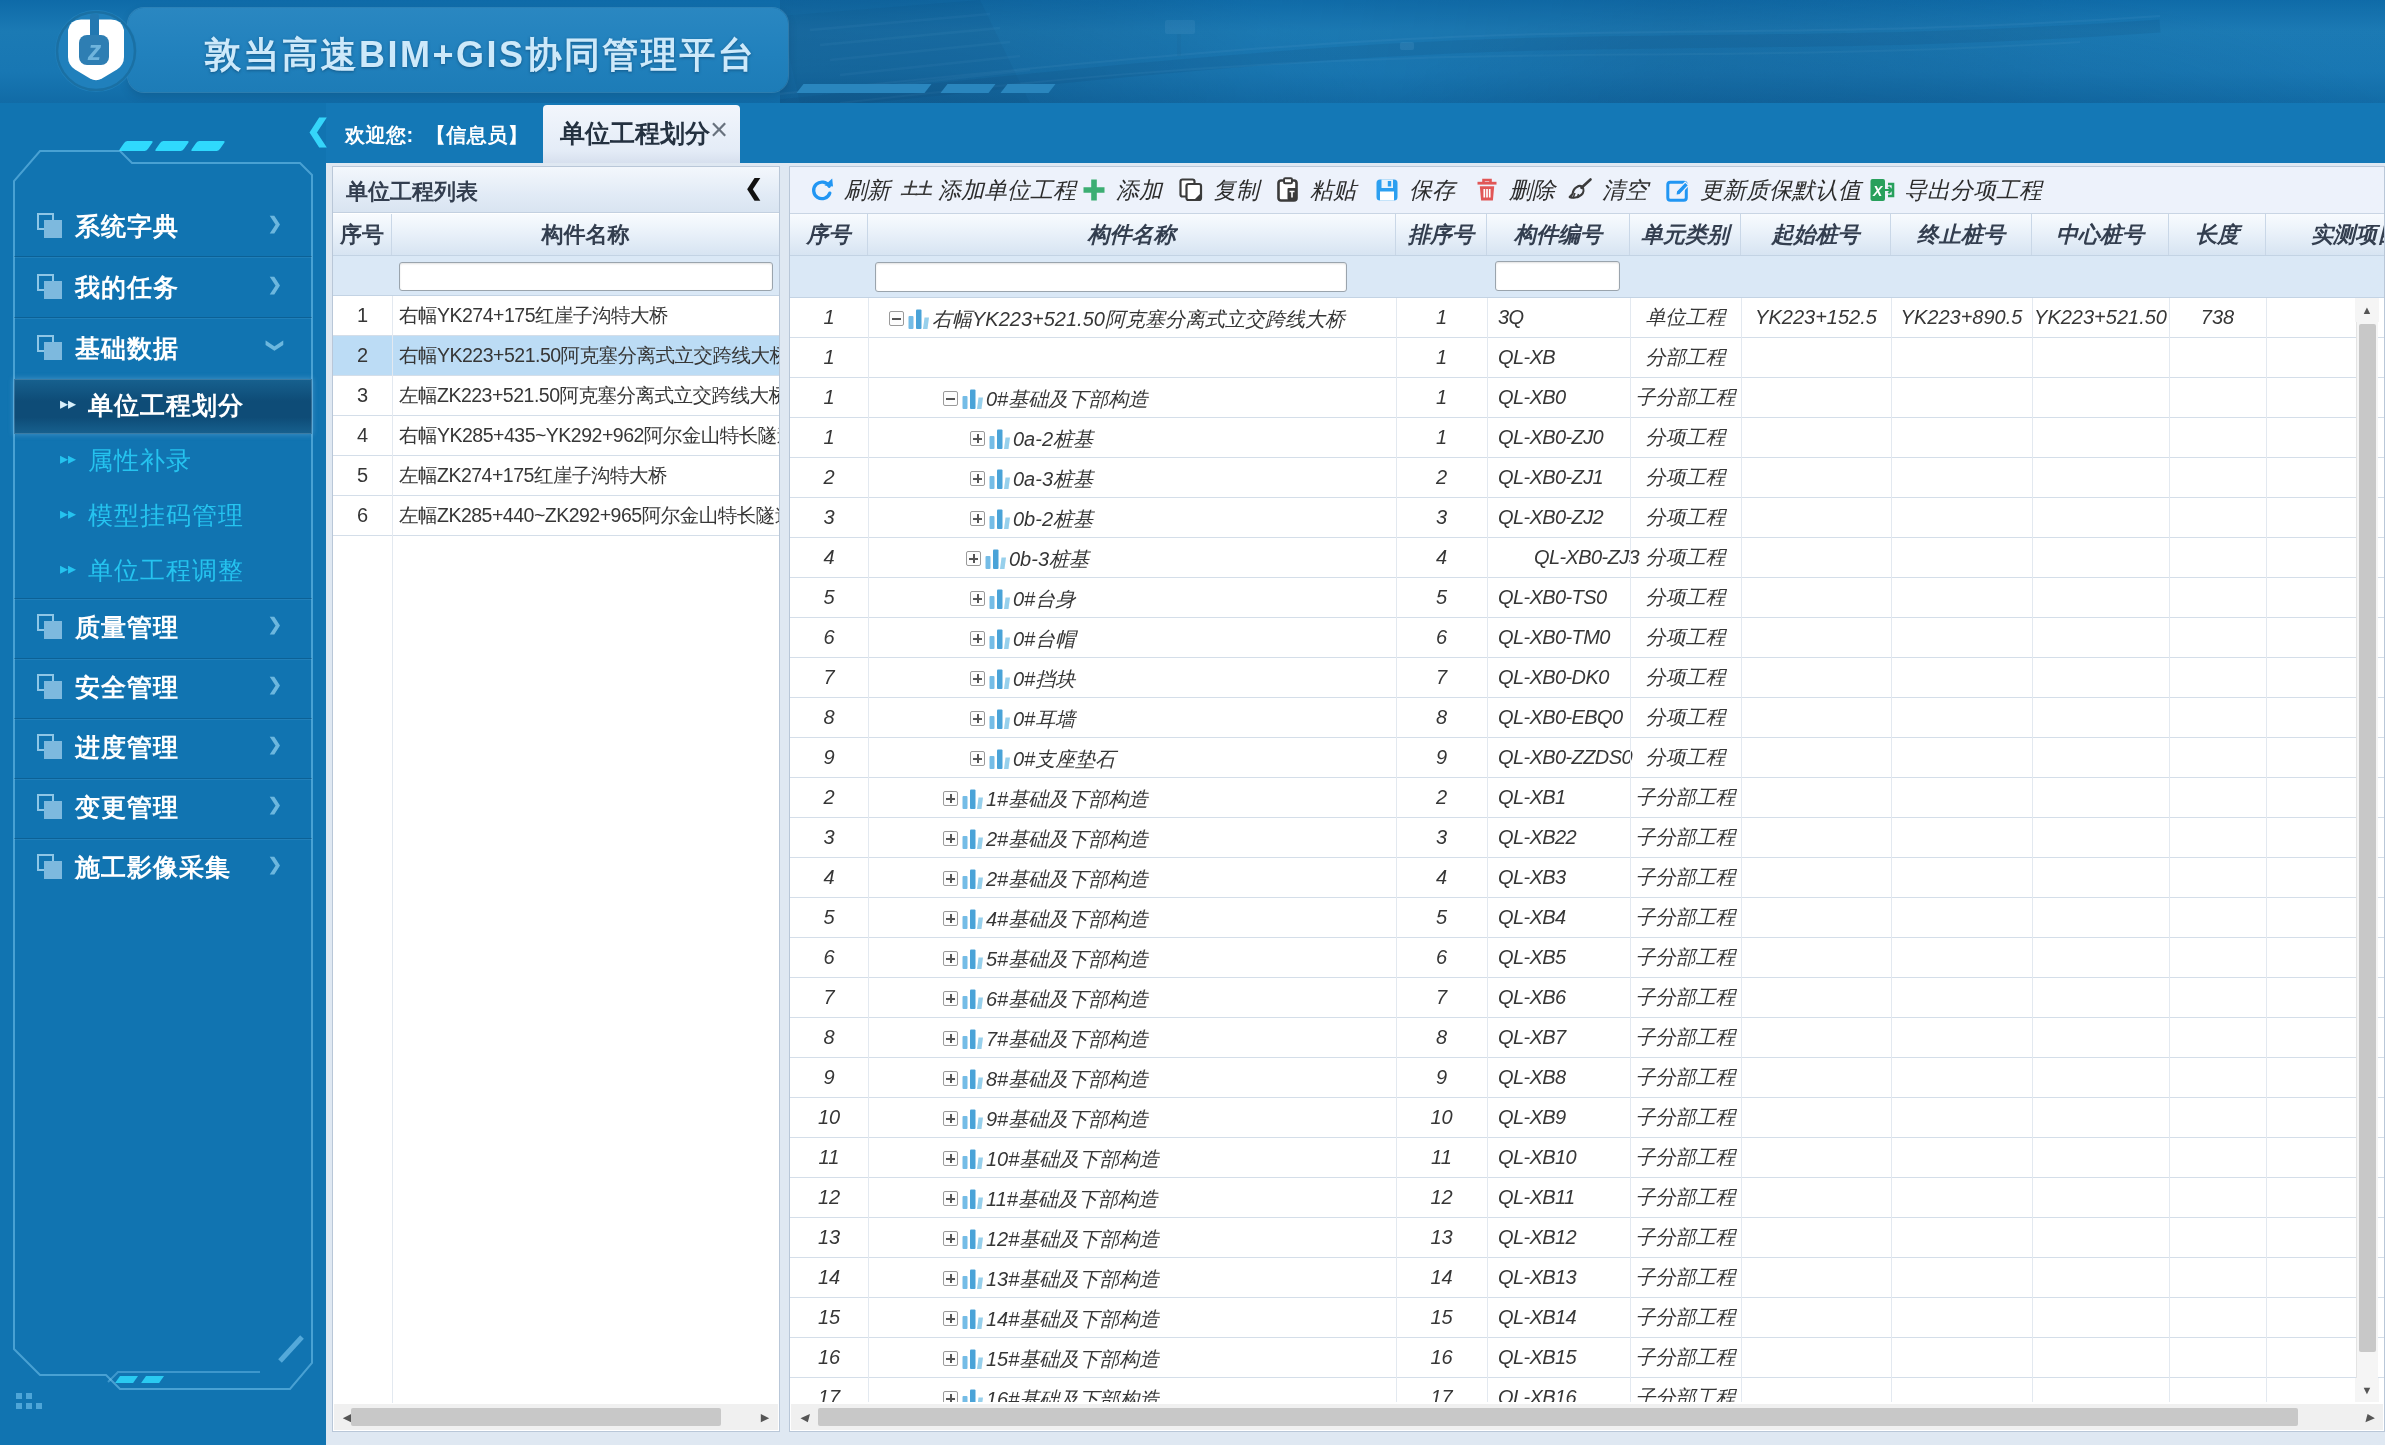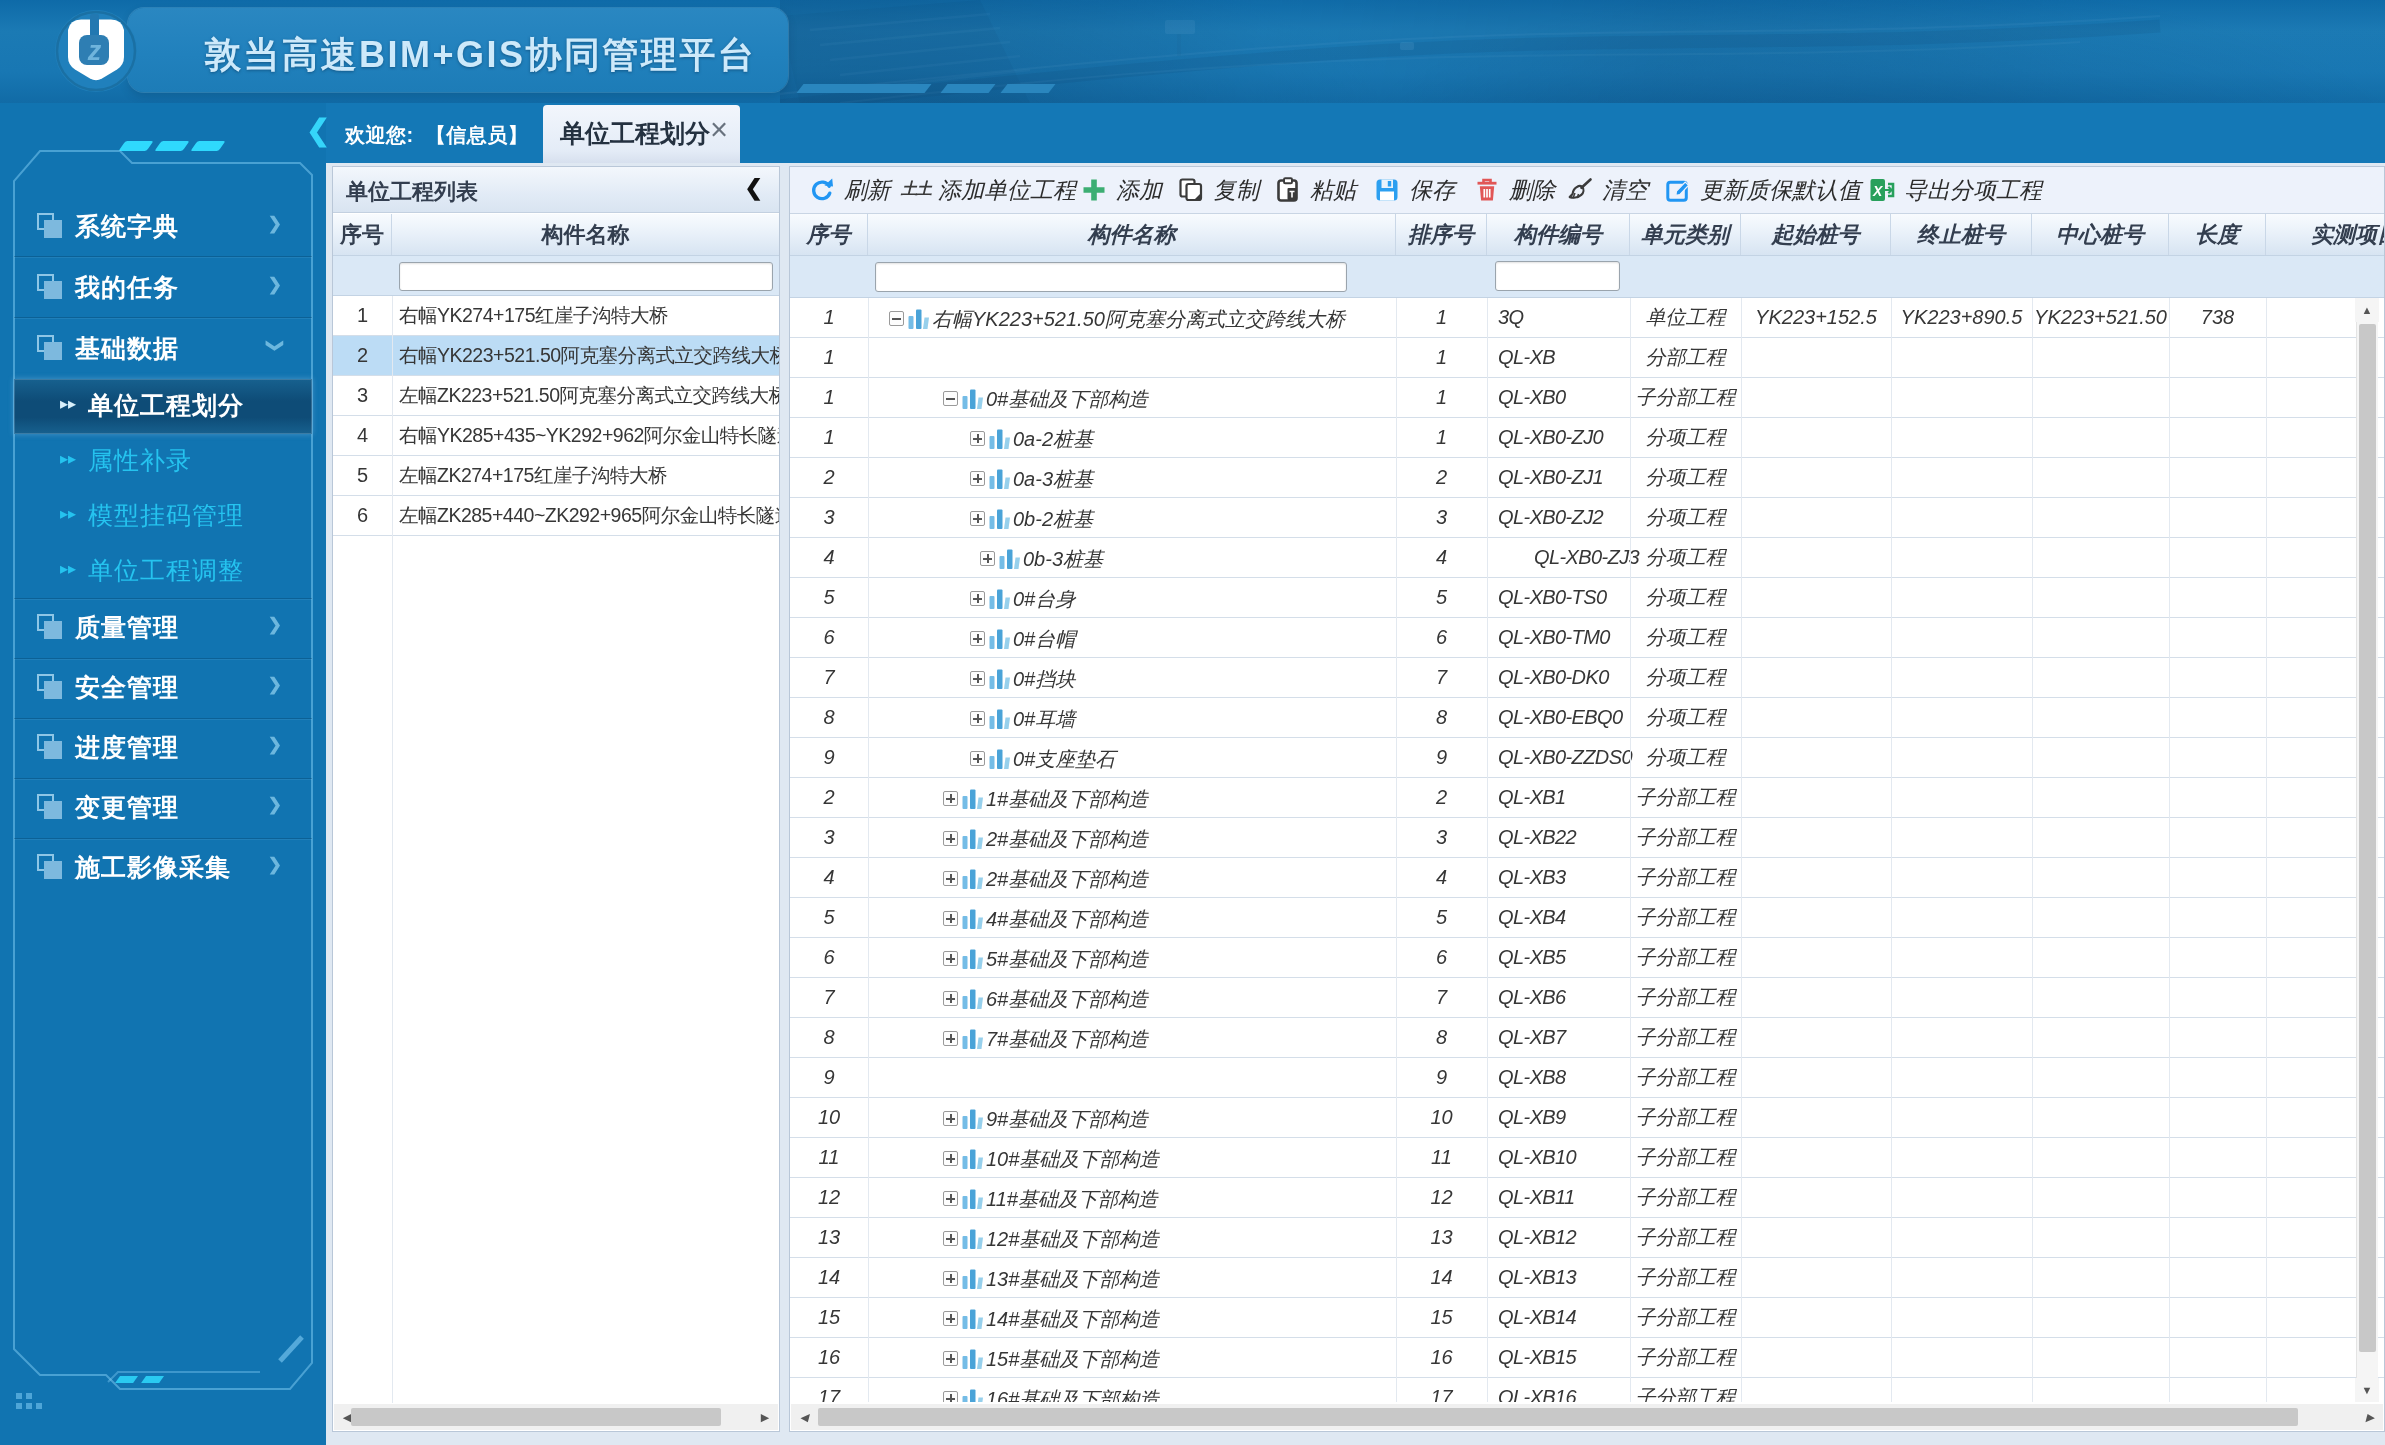--- a/index.html
+++ b/index.html
@@ -505,21 +505,21 @@
         <div class="cell cc" style="left:606px;width:91px;">3</div>
         <div class="cell" style="left:708px;width:130px;font-size:20px;letter-spacing:-0.6px;">QL-XB0-ZJ2</div>
         <div class="cell cc" style="left:840px;width:111px;">分项工程</div>
         <div class="cell cc" style="left:951px;width:150px;"></div>
         <div class="cell cc" style="left:1101px;width:141px;"></div>
         <div class="cell cc" style="left:1242px;width:137px;"></div>
         <div class="cell cc" style="left:1379px;width:97px;"></div>
       </div>
       <div class="row" style="top:240px;">
         <div class="cell cc" style="left:0;width:78px;">4</div>
-        <div class="cell" style="left:88px;width:528px;padding-left:36px;">
+        <div class="cell" style="left:74px;width:528px;padding-left:36px;">
           <span class="ebox plus" style="left:102px;"></span>
           <span style="position:absolute;left:121px;top:9px;width:22px;height:22px;"><svg width="22" height="22" viewBox="0 0 22 22">
               <rect x="0.5" y="9" width="5" height="13" rx="1" fill="#74bce6"></rect>
               <rect x="8" y="2.5" width="5.5" height="19.5" rx="1" fill="#4aa3d8"></rect>
               <path d="M16.5 10.5 L21 10.5 L19.5 22 L15 22 Z" fill="#97d0ec"></path>
             </svg></span>
           <span style="position:absolute;left:145px;top:8px;white-space:nowrap;">0b-3桩基</span>
         </div>
         <div class="cell cc" style="left:606px;width:91px;">4</div>
         <div class="cell" style="left:744px;width:130px;font-size:20px;letter-spacing:-0.6px;">QL-XB0-ZJ3</div>
@@ -752,20 +752,29 @@
         <div class="cell cc" style="left:606px;width:91px;">8</div>
         <div class="cell" style="left:708px;width:130px;font-size:20px;letter-spacing:-0.6px;">QL-XB7</div>
         <div class="cell cc" style="left:840px;width:111px;">子分部工程</div>
         <div class="cell cc" style="left:951px;width:150px;"></div>
         <div class="cell cc" style="left:1101px;width:141px;"></div>
         <div class="cell cc" style="left:1242px;width:137px;"></div>
         <div class="cell cc" style="left:1379px;width:97px;"></div>
       </div>
       <div class="row" style="top:760px;">
         <div class="cell cc" style="left:0;width:78px;">9</div>
+        <div class="cell" style="left:78px;width:528px;">
+          <span class="ebox plus" style="left:75px;"></span>
+          <span style="position:absolute;left:94px;top:9px;width:22px;height:22px;"><svg width="22" height="22" viewBox="0 0 22 22">
+              <rect x="0.5" y="9" width="5" height="13" rx="1" fill="#74bce6"></rect>
+              <rect x="8" y="2.5" width="5.5" height="19.5" rx="1" fill="#4aa3d8"></rect>
+              <path d="M16.5 10.5 L21 10.5 L19.5 22 L15 22 Z" fill="#97d0ec"></path>
+            </svg></span>
+          <span style="position:absolute;left:118px;top:8px;white-space:nowrap;">8#基础及下部构造</span>
+        </div>
         <div class="cell cc" style="left:606px;width:91px;">9</div>
         <div class="cell" style="left:708px;width:130px;font-size:20px;letter-spacing:-0.6px;">QL-XB8</div>
         <div class="cell cc" style="left:840px;width:111px;">子分部工程</div>
         <div class="cell cc" style="left:951px;width:150px;"></div>
         <div class="cell cc" style="left:1101px;width:141px;"></div>
         <div class="cell cc" style="left:1242px;width:137px;"></div>
         <div class="cell cc" style="left:1379px;width:97px;"></div>
       </div>
       <div class="row" style="top:800px;">
         <div class="cell cc" style="left:0;width:78px;">10</div>

